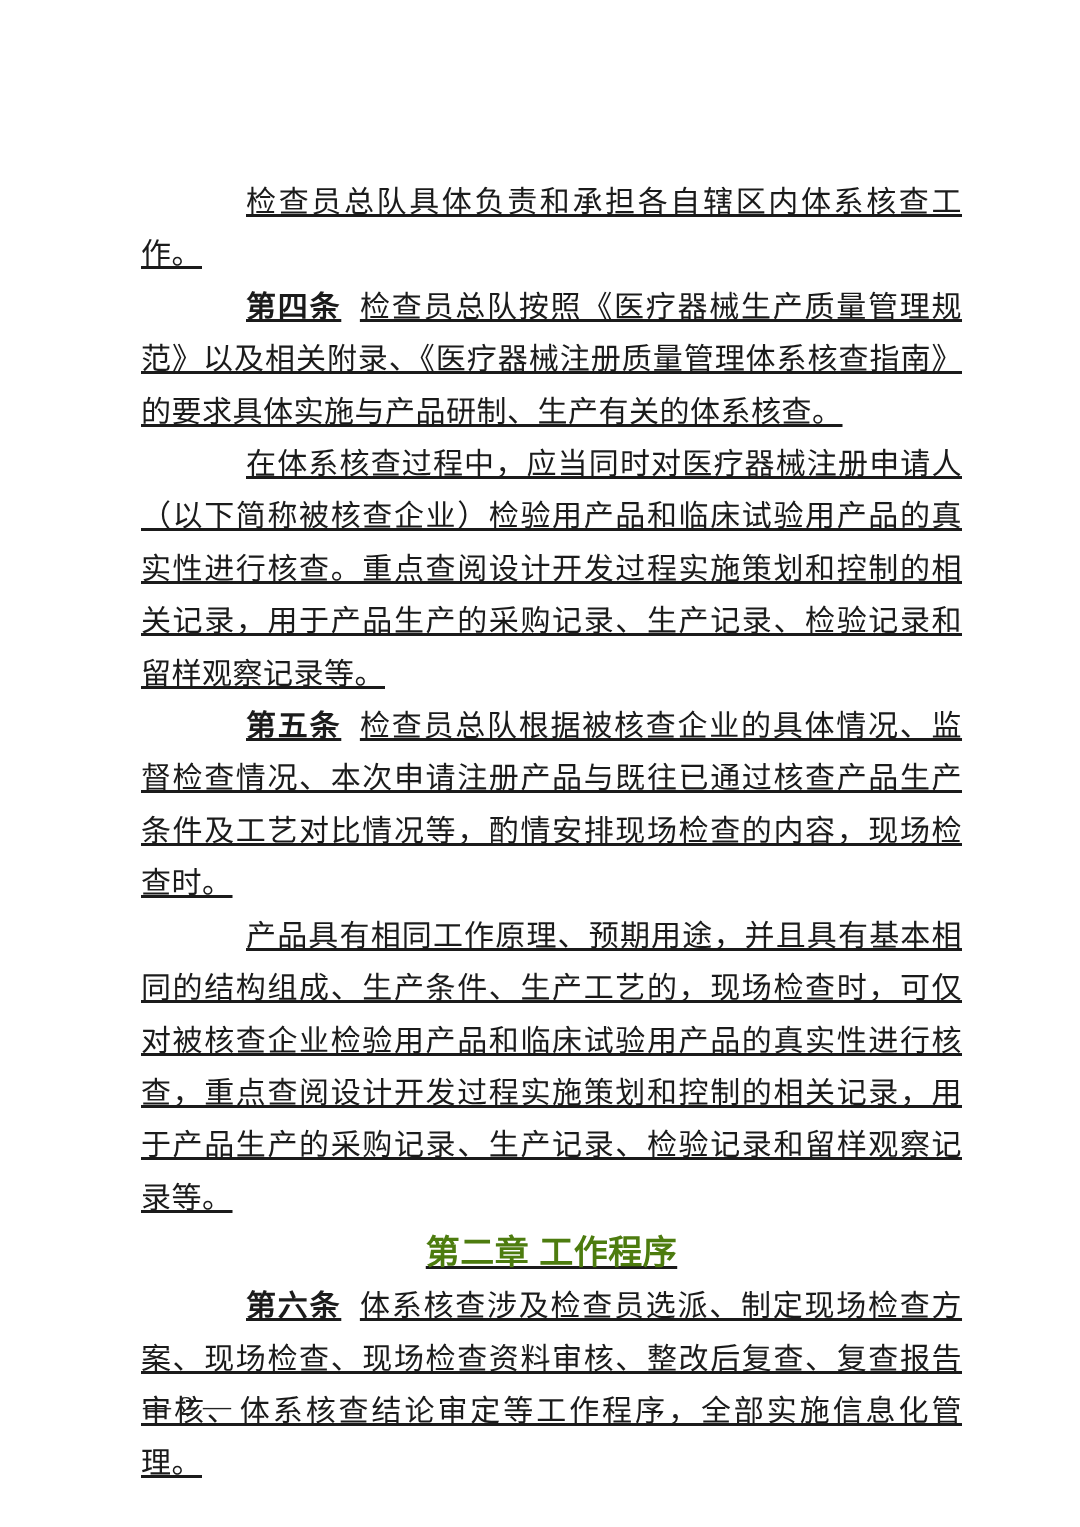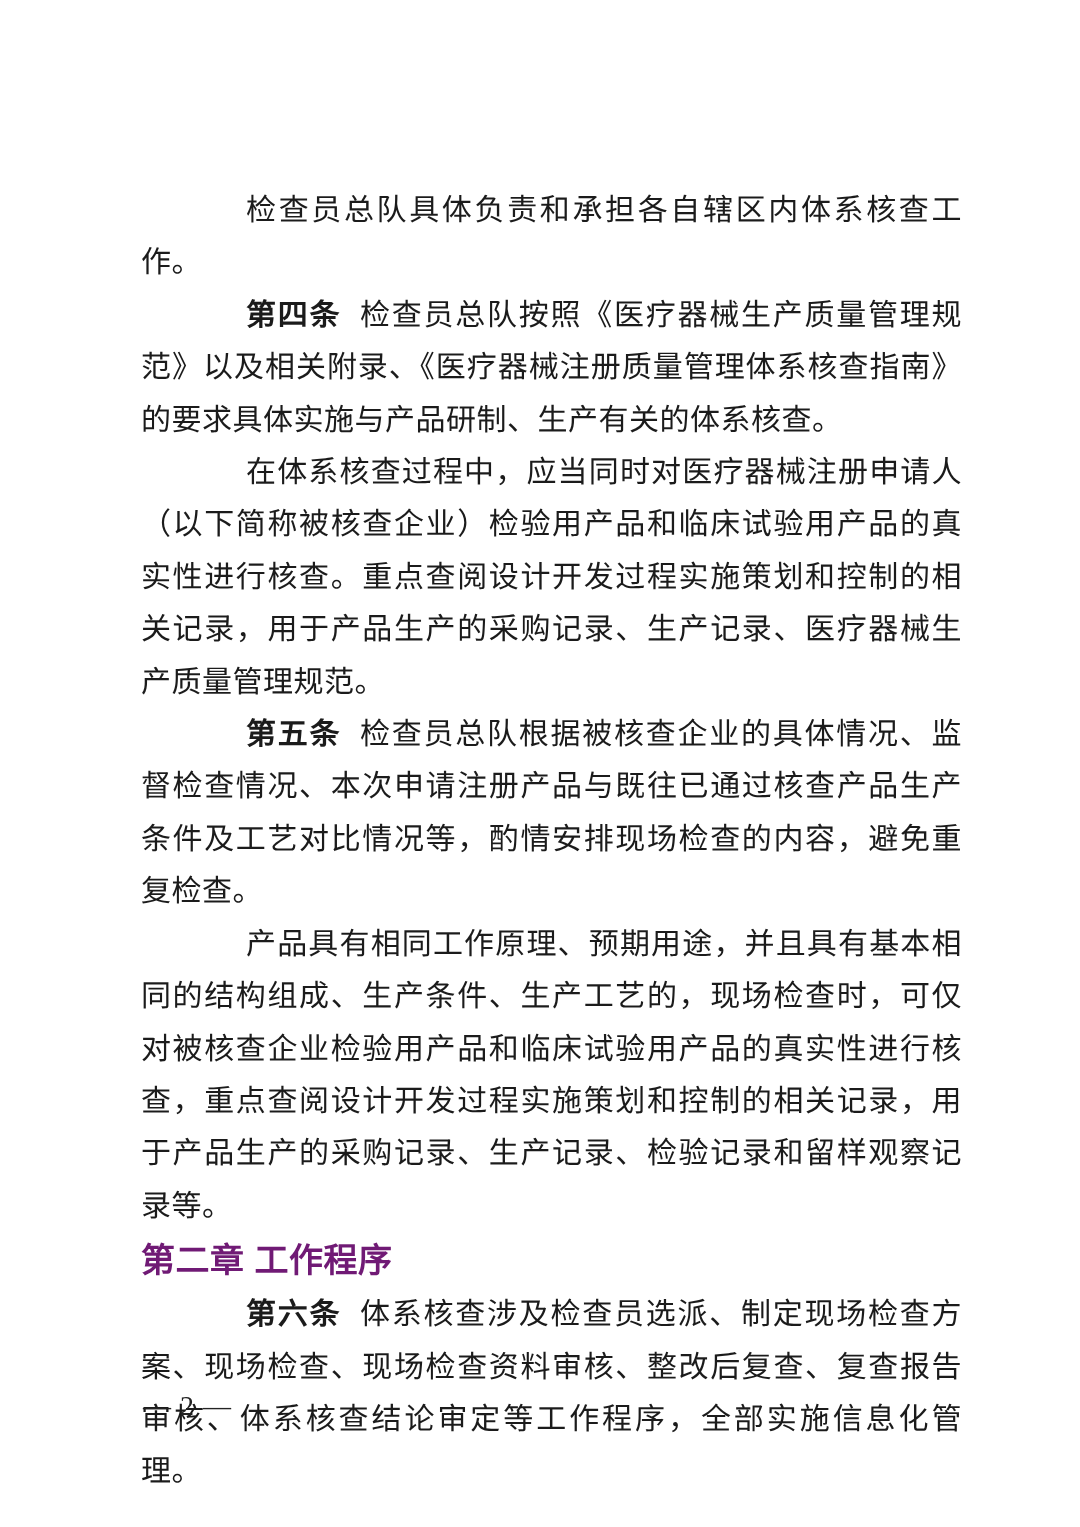--- a/index.html
+++ b/index.html
@@ -13,73 +13,74 @@
   .page {
     position: relative;
     width: 1080px;
     height: 1527px;
     background: #ffffff;
     overflow: hidden;
   }
   .text-block {
     position: absolute;
     left: 141px;
-    top: 184px;
+    top: 176px;
     width: 821px;
     font-size: 30px;
     line-height: 52.4px;
     letter-spacing: 0.5px;
     text-align: justify;
     color: #1b1b1b;
+    text-decoration: underline;
   }
   p.para {
     margin: 0;
     padding: 0;
     text-indent: 2em;
   }
   .lead {
     font-family: "Liberation Sans", "DejaVu Sans", sans-serif;
     font-weight: 700;
     margin-left: 45px;
   }
   .lead:not(:empty) { margin-right: 0.62em; }
   h2.chapter {
     margin: 0;
     padding: 0;
     text-indent: 0;
-    text-align: left;
+    text-align: center;
     font-family: "Liberation Sans", "DejaVu Sans", sans-serif;
     font-weight: 700;
     font-size: 34px;
     line-height: 56px;
-    color: #701a75;
+    color: #4d7c0f;
   }
   .footer {
     position: absolute;
     left: 143px;
     top: 1390px;
     font-size: 28px;
     color: #232323;
     letter-spacing: 1px;
   }
 </style>
 </head>
 <body>
 
 <div class="page">
   <div class="text-block">
 
     <p class="para"><span class="lead"></span><span>检查员总队具体负责和承担各自辖区内体系核查工作。</span></p>
 
     <p class="para"><span class="lead">第四条</span><span>检查员总队按照《医疗器械生产质量管理规范》以及相关附录、《医疗器械注册质量管理体系核查指南》的要求具体实施与产品研制、生产有关的体系核查。</span></p>
 
-    <p class="para"><span class="lead"></span><span>在体系核查过程中，应当同时对医疗器械注册申请人（以下简称被核查企业）检验用产品和临床试验用产品的真实性进行核查。重点查阅设计开发过程实施策划和控制的相关记录，用于产品生产的采购记录、生产记录、医疗器械生产质量管理规范。</span></p>
+    <p class="para"><span class="lead"></span><span>在体系核查过程中，应当同时对医疗器械注册申请人（以下简称被核查企业）检验用产品和临床试验用产品的真实性进行核查。重点查阅设计开发过程实施策划和控制的相关记录，用于产品生产的采购记录、生产记录、检验记录和留样观察记录等。</span></p>
 
 
-    <p class="para"><span class="lead">第五条</span><span>检查员总队根据被核查企业的具体情况、监督检查情况、本次申请注册产品与既往已通过核查产品生产条件及工艺对比情况等，酌情安排现场检查的内容，避免重复检查。</span></p>
+    <p class="para"><span class="lead">第五条</span><span>检查员总队根据被核查企业的具体情况、监督检查情况、本次申请注册产品与既往已通过核查产品生产条件及工艺对比情况等，酌情安排现场检查的内容，现场检查时。</span></p>
 
     <p class="para"><span class="lead"></span><span>产品具有相同工作原理、预期用途，并且具有基本相同的结构组成、生产条件、生产工艺的，现场检查时，可仅对被核查企业检验用产品和临床试验用产品的真实性进行核查，重点查阅设计开发过程实施策划和控制的相关记录，用于产品生产的采购记录、生产记录、检验记录和留样观察记录等。</span></p>
 
     <h2 class="chapter">第二章 工作程序</h2>
 
     <p class="para"><span class="lead">第六条</span><span>体系核查涉及检查员选派、制定现场检查方案、现场检查、现场检查资料审核、整改后复查、复查报告审核、体系核查结论审定等工作程序，全部实施信息化管理。</span></p>
 
   </div>
 
   <div class="footer">— 2 —</div>

